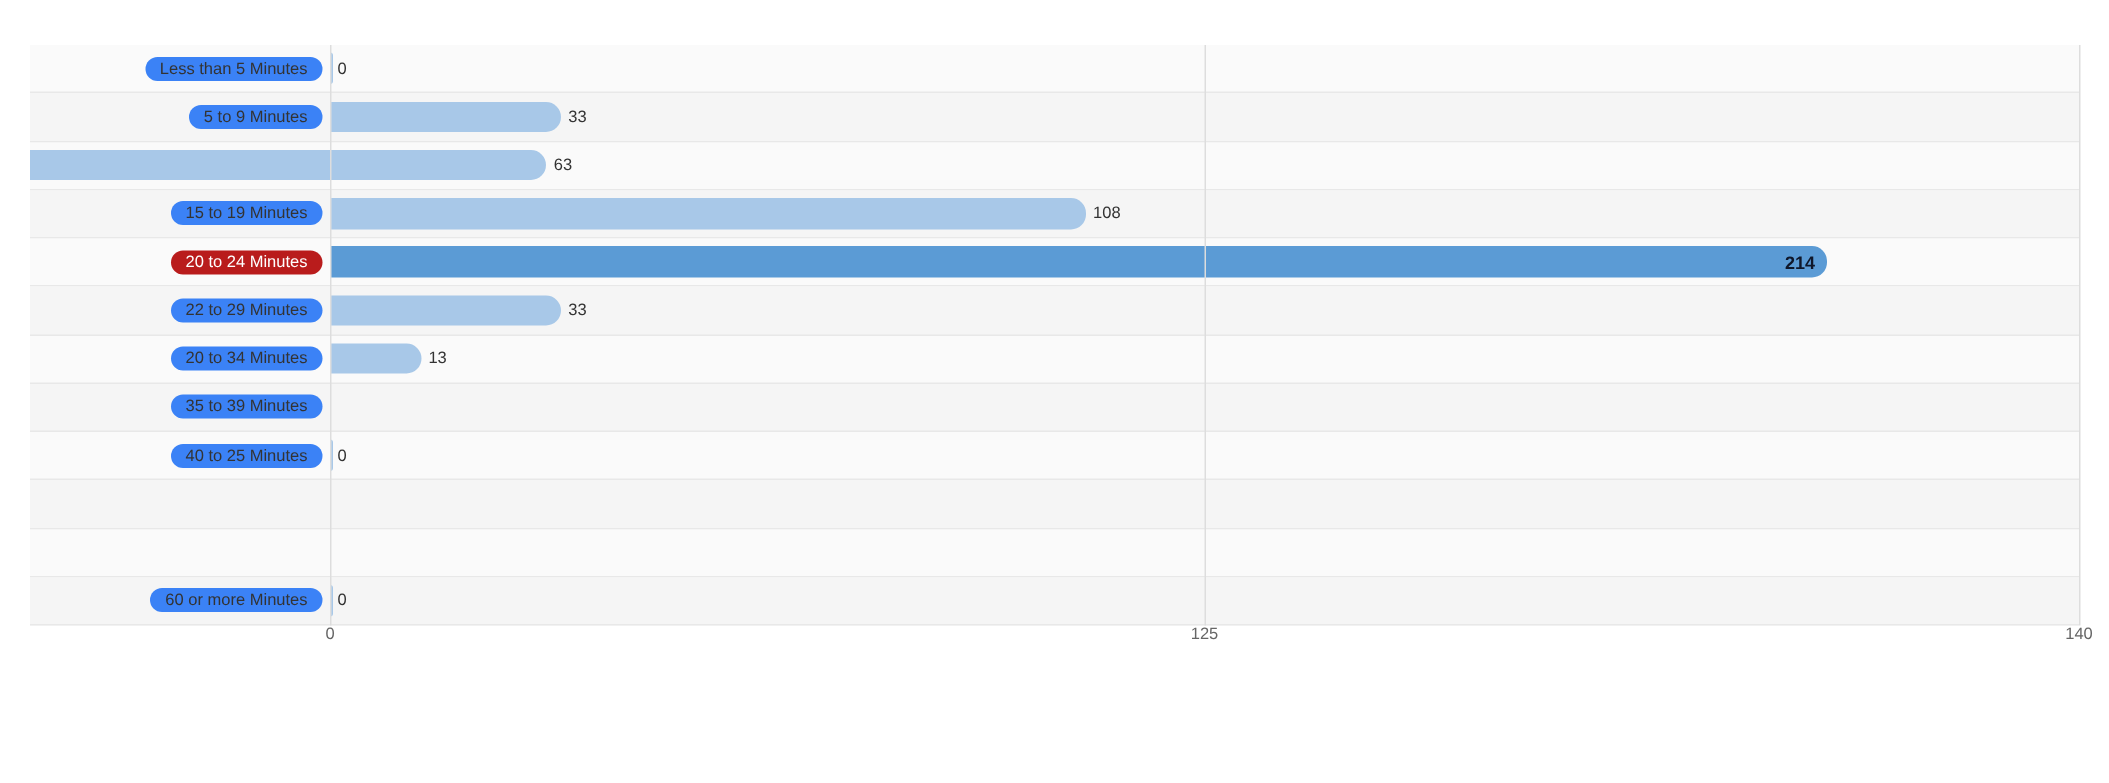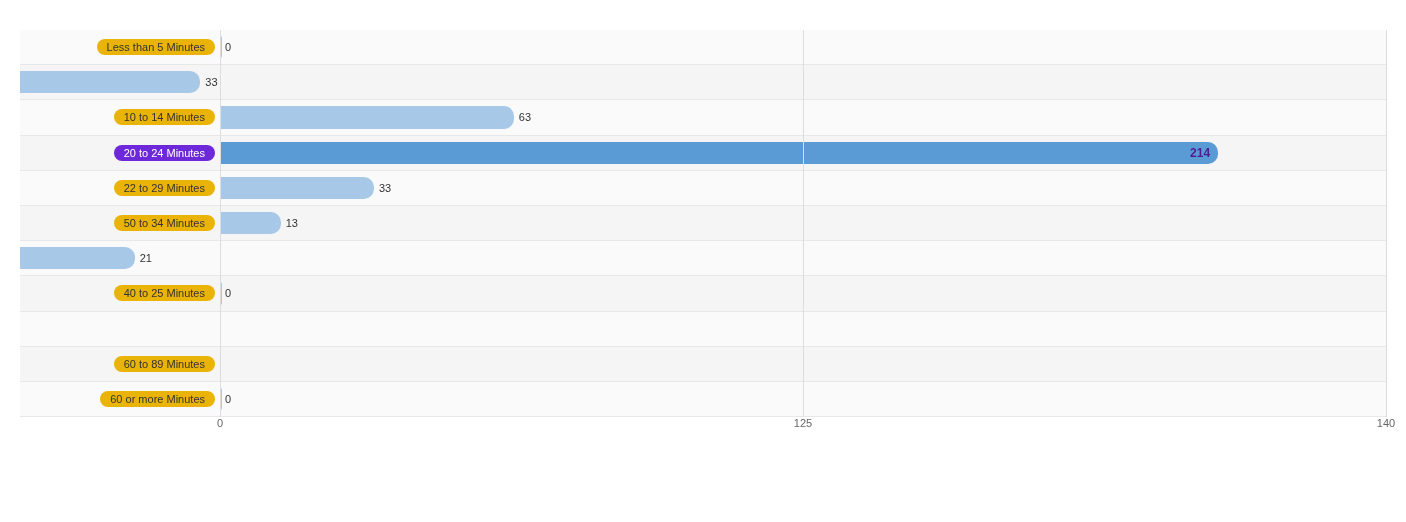--- a/index.html
+++ b/index.html
@@ -77,21 +77,21 @@
       width: 200px;
       min-width: 200px;
       font-size: 12px;
       color: #333;
       padding-right: 5px;
       display: flex;
       align-items: center;
       justify-content: flex-end;
     }
     .bar-label-inner {
-      background: #eab308;
+      background: #3b82f6;
       color: #333;
       border-radius: 10px;
       padding: 2px 10px;
       font-size: 11px;
       font-weight: 500;
       white-space: nowrap;
     }
     .bar-wrapper {
       flex: 1;
       height: 100%;
@@ -152,83 +152,88 @@
     <div class="bar-row">
           <div class="bar-label">
             <span class="bar-label-inner">Less than 5 Minutes</span>
           </div>
           <div class="bar-wrapper">
             <div class="bar bar-normal" style="width: 0%; min-width: 2px; height: 65%; border-radius: 0px 10px 10px 0px;"></div>
             <span style="position: absolute; left: 5px; top: 50%; transform: translateY(-50%); font-size: 11px; color: rgb(51, 51, 51);">0</span>
           </div>
         </div>
         <div class="bar-row">
+          <div class="bar-label">
+            <span class="bar-label-inner">5 to 9 Minutes</span>
+          </div>
           <div class="bar-wrapper">
             <div class="bar bar-normal" style="width: 13.2%; min-width: 30px; height: 65%; border-radius: 0px 10px 10px 0px;"></div>
             <span class="bar-value" style="position: absolute; left: calc(13.2% + 5px); top: 50%; transform: translateY(-50%); font-size: 11px; color: rgb(51, 51, 51);">33</span>
           </div>
         </div>
         <div class="bar-row">
-          <div class="bar-label">
-            <span class="bar-label-inner">10 to 14 Minutes</span>
-          </div>
           <div class="bar-wrapper">
             <div class="bar bar-normal" style="width: 25.2%; min-width: 30px; height: 65%; border-radius: 0px 10px 10px 0px;"></div>
             <span class="bar-value" style="position: absolute; left: calc(25.2% + 5px); top: 50%; transform: translateY(-50%); font-size: 11px; color: rgb(51, 51, 51);">63</span>
           </div>
         </div>
         <div class="bar-row">
           <div class="bar-label">
-            <span class="bar-label-inner" style="background: #6d28d9; color: rgb(255, 255, 255);">20 to 24 Minutes</span>
+            <span class="bar-label-inner">15 to 19 Minutes</span>
+          </div>
+          <div class="bar-wrapper">
+            <div class="bar bar-normal" style="width: 43.2%; min-width: 30px; height: 65%; border-radius: 0px 10px 10px 0px;"></div>
+            <span class="bar-value" style="position: absolute; left: calc(43.2% + 5px); top: 50%; transform: translateY(-50%); font-size: 11px; color: rgb(51, 51, 51);">108</span>
+          </div>
+        </div>
+        <div class="bar-row">
+          <div class="bar-label">
+            <span class="bar-label-inner" style="background: #b91c1c; color: rgb(255, 255, 255);">20 to 24 Minutes</span>
           </div>
           <div class="bar-wrapper">
             <div class="bar bar-highlighted" style="width: 85.6%; min-width: 30px; height: 65%; border-radius: 0px 10px 10px 0px; position: relative;">
-              <span class="bar-value-inside" style="position: absolute; right: 8px; top: 50%; transform: translateY(-50%); color: #4c1d95; font-size: 12px; font-weight: bold;">214</span>
+              <span class="bar-value-inside" style="position: absolute; right: 8px; top: 50%; transform: translateY(-50%); color: #0f172a; font-size: 12px; font-weight: bold;">214</span>
             </div>
           </div>
         </div>
         <div class="bar-row">
           <div class="bar-label">
             <span class="bar-label-inner">22 to 29 Minutes</span>
           </div>
           <div class="bar-wrapper">
             <div class="bar bar-normal" style="width: 13.2%; min-width: 30px; height: 65%; border-radius: 0px 10px 10px 0px;"></div>
             <span class="bar-value" style="position: absolute; left: calc(13.2% + 5px); top: 50%; transform: translateY(-50%); font-size: 11px; color: rgb(51, 51, 51);">33</span>
           </div>
         </div>
         <div class="bar-row">
           <div class="bar-label">
-            <span class="bar-label-inner">50 to 34 Minutes</span>
+            <span class="bar-label-inner">20 to 34 Minutes</span>
           </div>
           <div class="bar-wrapper">
             <div class="bar bar-normal" style="width: 5.2%; min-width: 30px; height: 65%; border-radius: 0px 10px 10px 0px;"></div>
             <span class="bar-value" style="position: absolute; left: calc(5.2% + 5px); top: 50%; transform: translateY(-50%); font-size: 11px; color: rgb(51, 51, 51);">13</span>
           </div>
         </div>
         <div class="bar-row">
-          <div class="bar-wrapper">
-            <div class="bar bar-normal" style="width: 8.4%; min-width: 30px; height: 65%; border-radius: 0px 10px 10px 0px;"></div>
-            <span class="bar-value" style="position: absolute; left: calc(8.4% + 5px); top: 50%; transform: translateY(-50%); font-size: 11px; color: rgb(51, 51, 51);">21</span>
+          <div class="bar-label">
+            <span class="bar-label-inner">35 to 39 Minutes</span>
           </div>
         </div>
         <div class="bar-row">
           <div class="bar-label">
             <span class="bar-label-inner">40 to 25 Minutes</span>
           </div>
           <div class="bar-wrapper">
             <div class="bar bar-normal" style="width: 0%; min-width: 2px; height: 65%; border-radius: 0px 10px 10px 0px;"></div>
             <span style="position: absolute; left: 5px; top: 50%; transform: translateY(-50%); font-size: 11px; color: rgb(51, 51, 51);">0</span>
           </div>
         </div>
         <div class="bar-row">
         </div>
         <div class="bar-row">
-          <div class="bar-label">
-            <span class="bar-label-inner">60 to 89 Minutes</span>
-          </div>
         </div>
         <div class="bar-row">
           <div class="bar-label">
             <span class="bar-label-inner">60 or more Minutes</span>
           </div>
           <div class="bar-wrapper">
             <div class="bar bar-normal" style="width: 0%; min-width: 2px; height: 65%; border-radius: 0px 10px 10px 0px;"></div>
             <span style="position: absolute; left: 5px; top: 50%; transform: translateY(-50%); font-size: 11px; color: rgb(51, 51, 51);">0</span>
           </div>
         </div>

